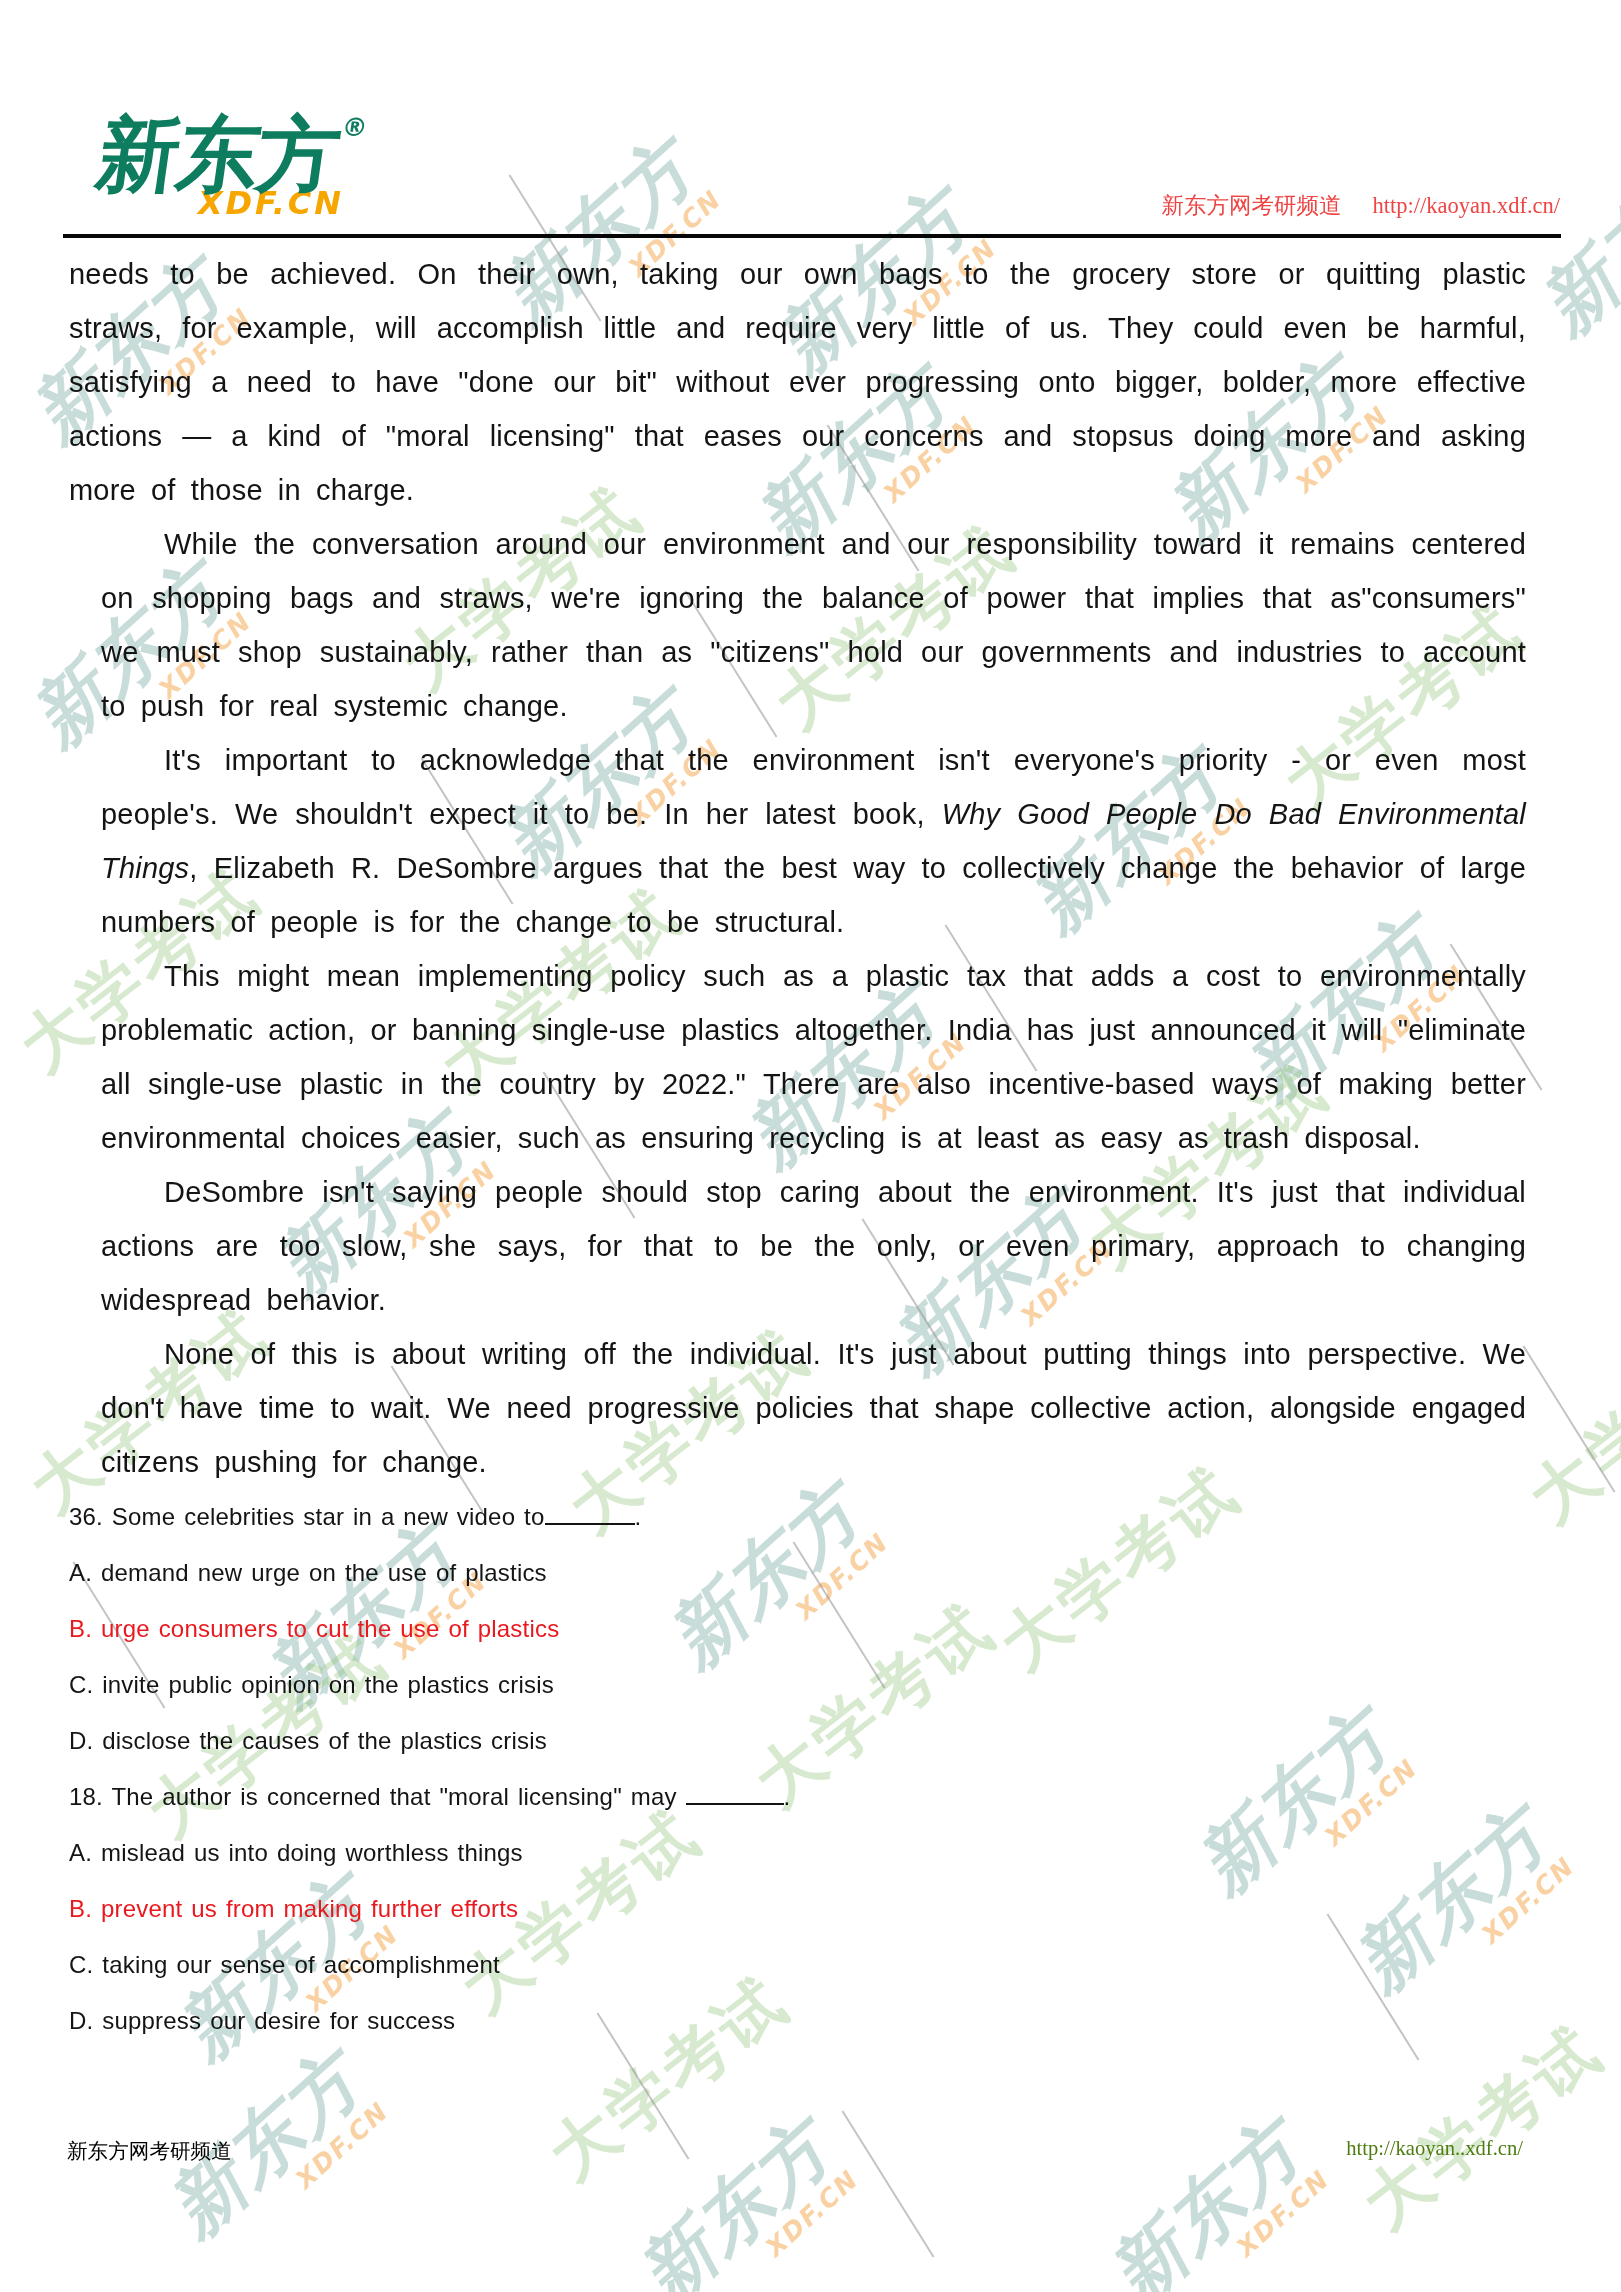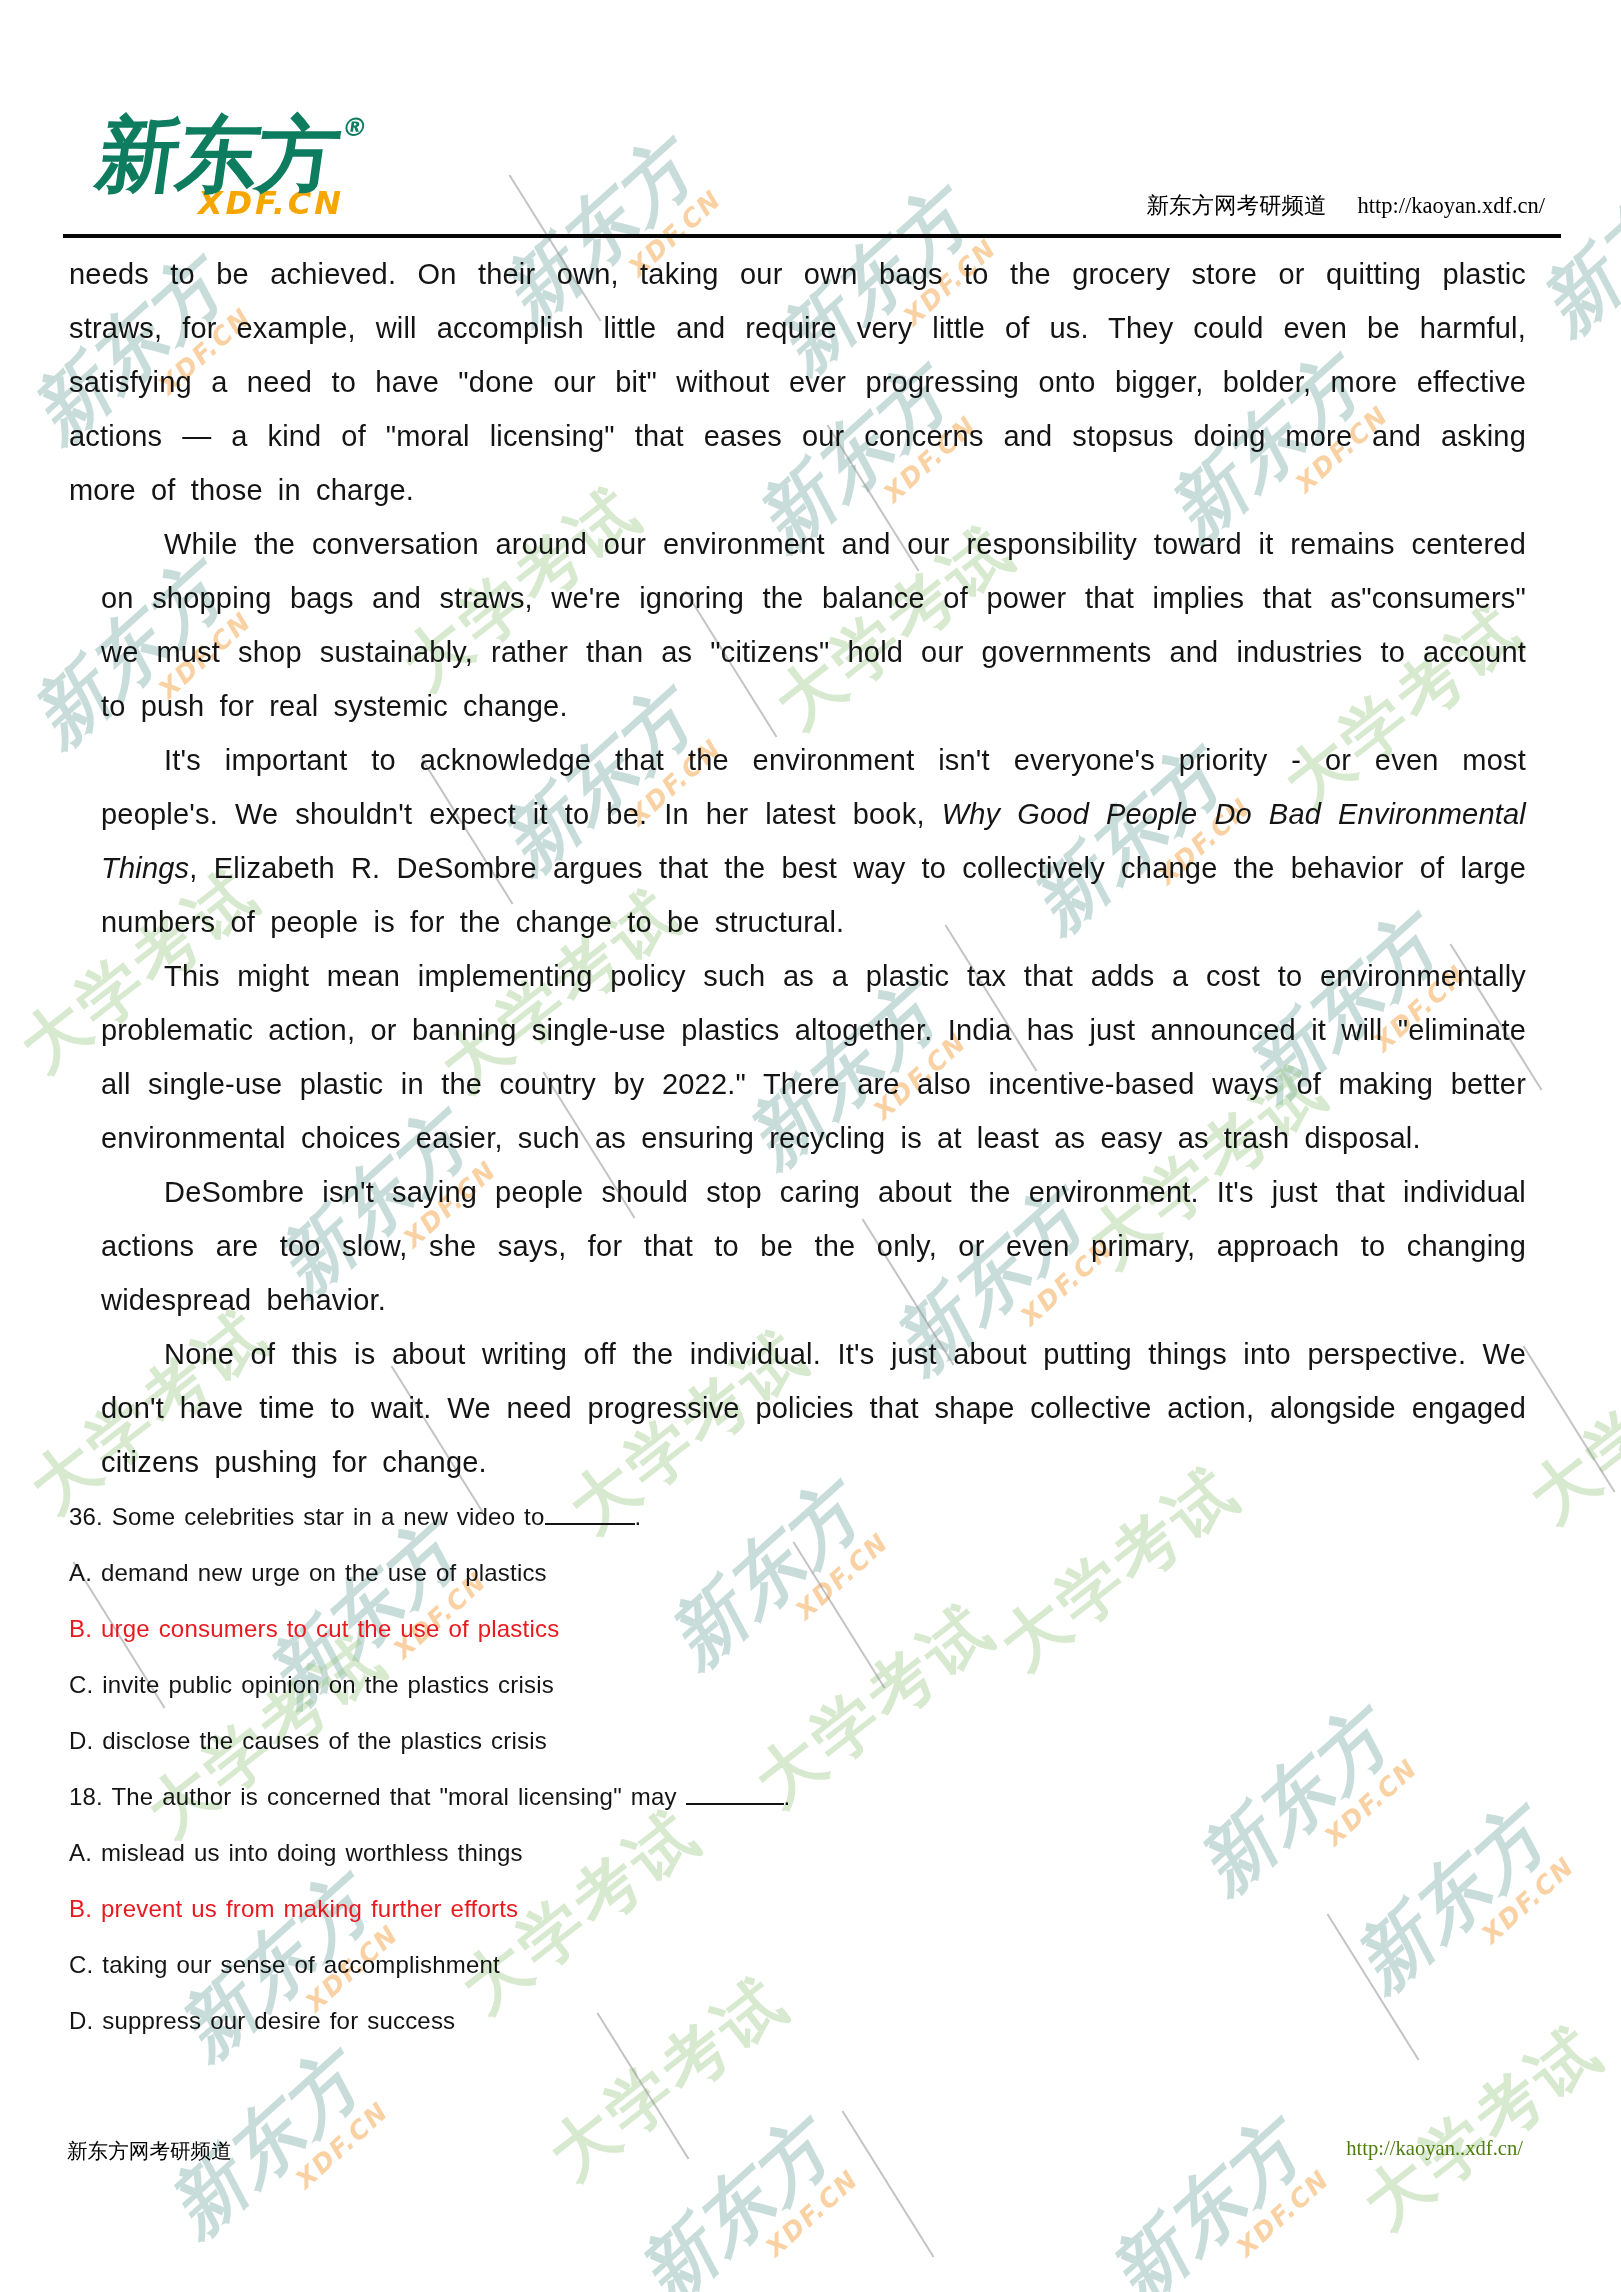--- a/index.html
+++ b/index.html
@@ -40,22 +40,22 @@
     font-family:"DejaVu Sans", sans-serif; font-weight:900; line-height:1;
     font-size:82px; letter-spacing:-2px; color:#0e7c5f; transform:skewX(-8deg);
   }
   .logo-reg { font-size:25.5px; vertical-align:47px; letter-spacing:0; }
   .logo-en {
     font-family:"DejaVu Sans", sans-serif; font-weight:bold; font-style:italic;
     font-size:32px; letter-spacing:2.9px; color:#f7a600; margin:-11.8px 0 0 100px;
   }
 
   .masthead-right {
-    position:absolute; right:76px; top:190px;
-    font-family:"Liberation Serif", serif; font-size:22.5px; color:#000000;
+    position:absolute; right:61px; top:190px;
+    font-family:"Liberation Serif", serif; font-size:22.5px; color:#ef4444;
   }
   .masthead-right .m-url { margin-left:25.5px; }
 
   .rule { position:absolute; left:63px; top:234px; width:1498px; height:3.9px; background:#060606; }
 
   .passage {
     position:absolute; left:69px; top:247px; width:1457px;
     font-size:29px; line-height:54px; word-spacing:6.9px; letter-spacing:0.2px;
   }
   .passage p.body-para { text-align:justify; }

